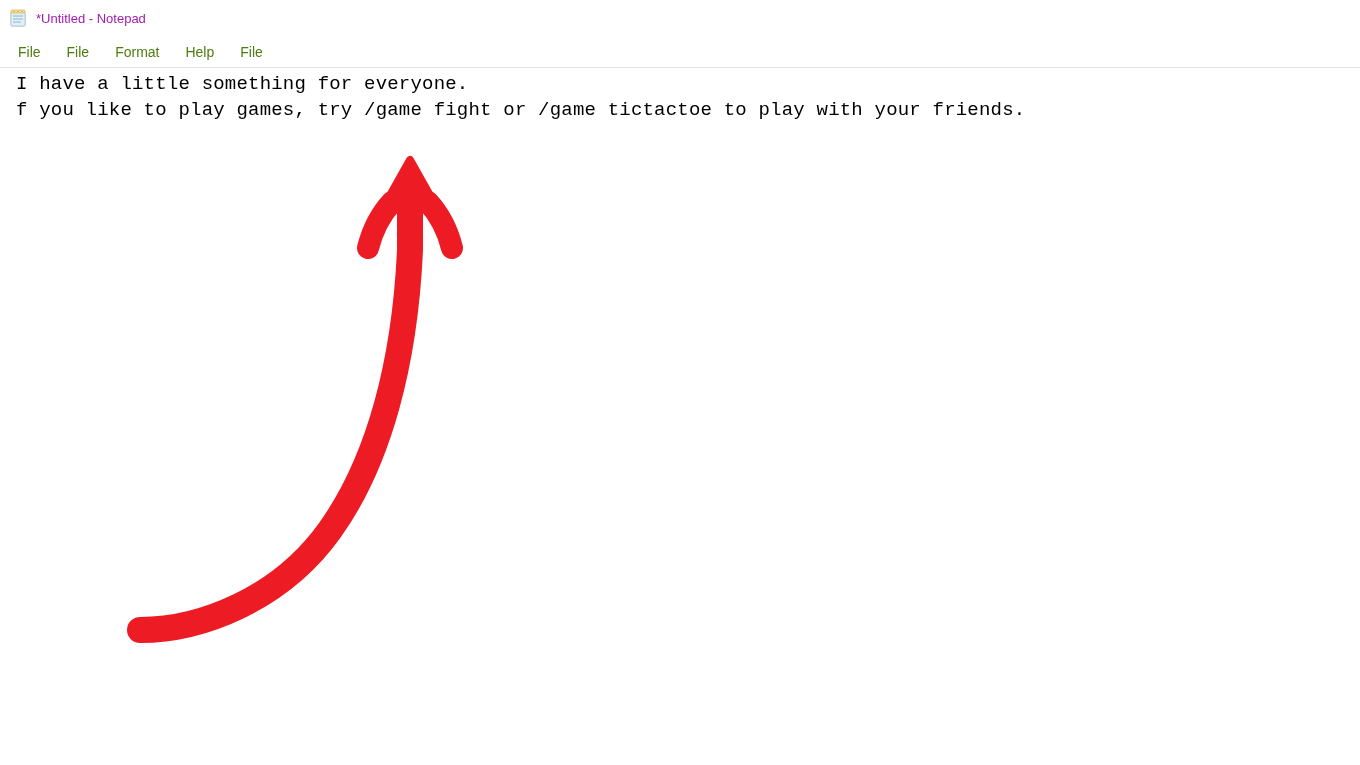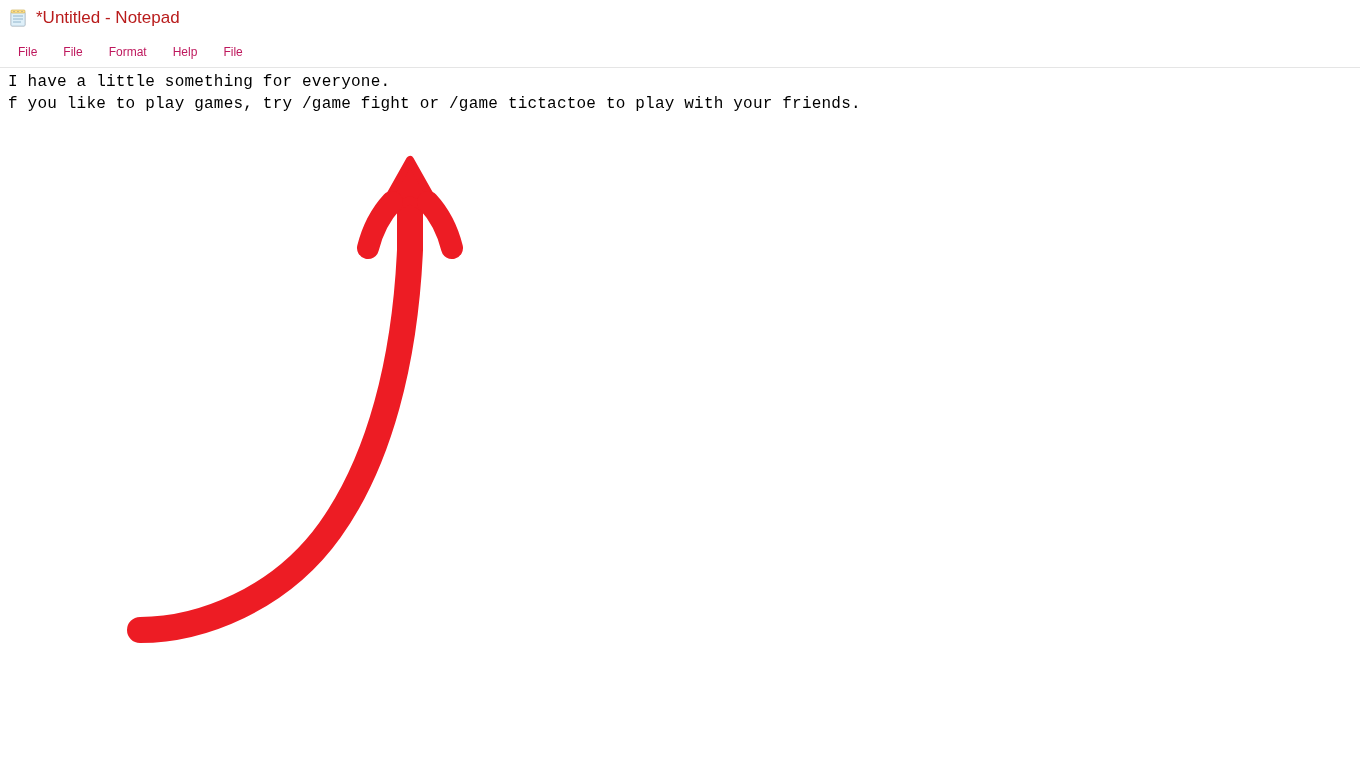--- a/index.html
+++ b/index.html
@@ -24,42 +24,42 @@
       gap: 8px;
     }
     .titlebar .app-icon {
       width: 20px;
       height: 20px;
       display: flex;
       align-items: center;
       justify-content: center;
     }
     .titlebar .title-text {
-      font-size: 17px;
-      color: #b91c1c;
+      font-size: 13px;
+      color: #a21caf;
     }
     .menubar {
       display: flex;
       align-items: center;
       height: 32px;
       padding: 0 6px;
       background: #ffffff;
       border-bottom: 1px solid #e5e5e5;
       gap: 2px;
     }
     .menubar .menu-item {
-      font-size: 12px;
-      color: #be185d;
+      font-size: 14px;
+      color: #4d7c0f;
       padding: 3px 12px;
       cursor: default;
     }
     .editor {
-      padding: 4px 8px;
+      padding: 4px 16px;
       font-family: Consolas, "Courier New", monospace;
-      font-size: 16px;
+      font-size: 19px;
       line-height: 1.35;
       white-space: pre;
       color: #000000;
       letter-spacing: 0.2px;
     }
     .annotation {
       position: absolute;
       left: 120px;
       top: 140px;
       pointer-events: none;

